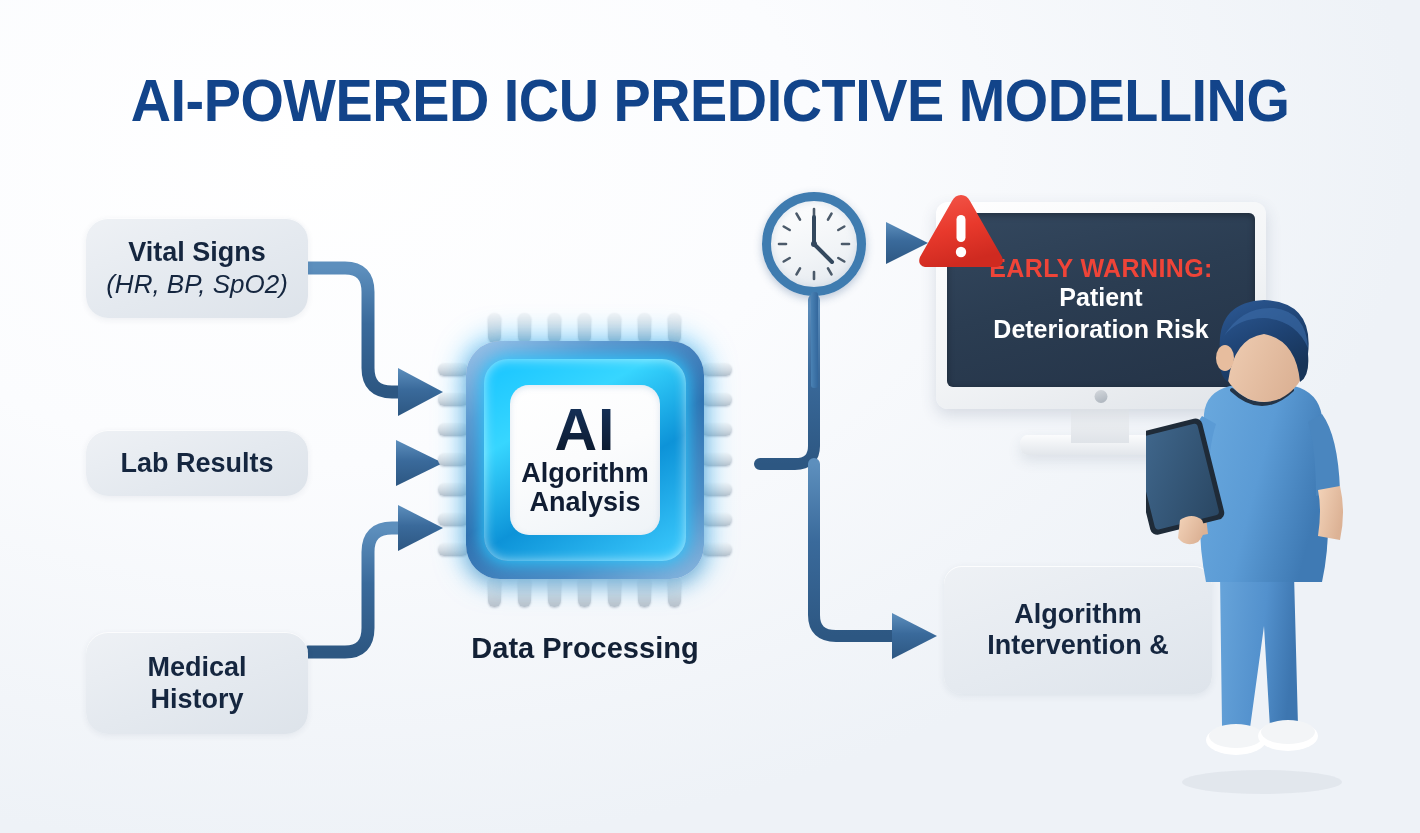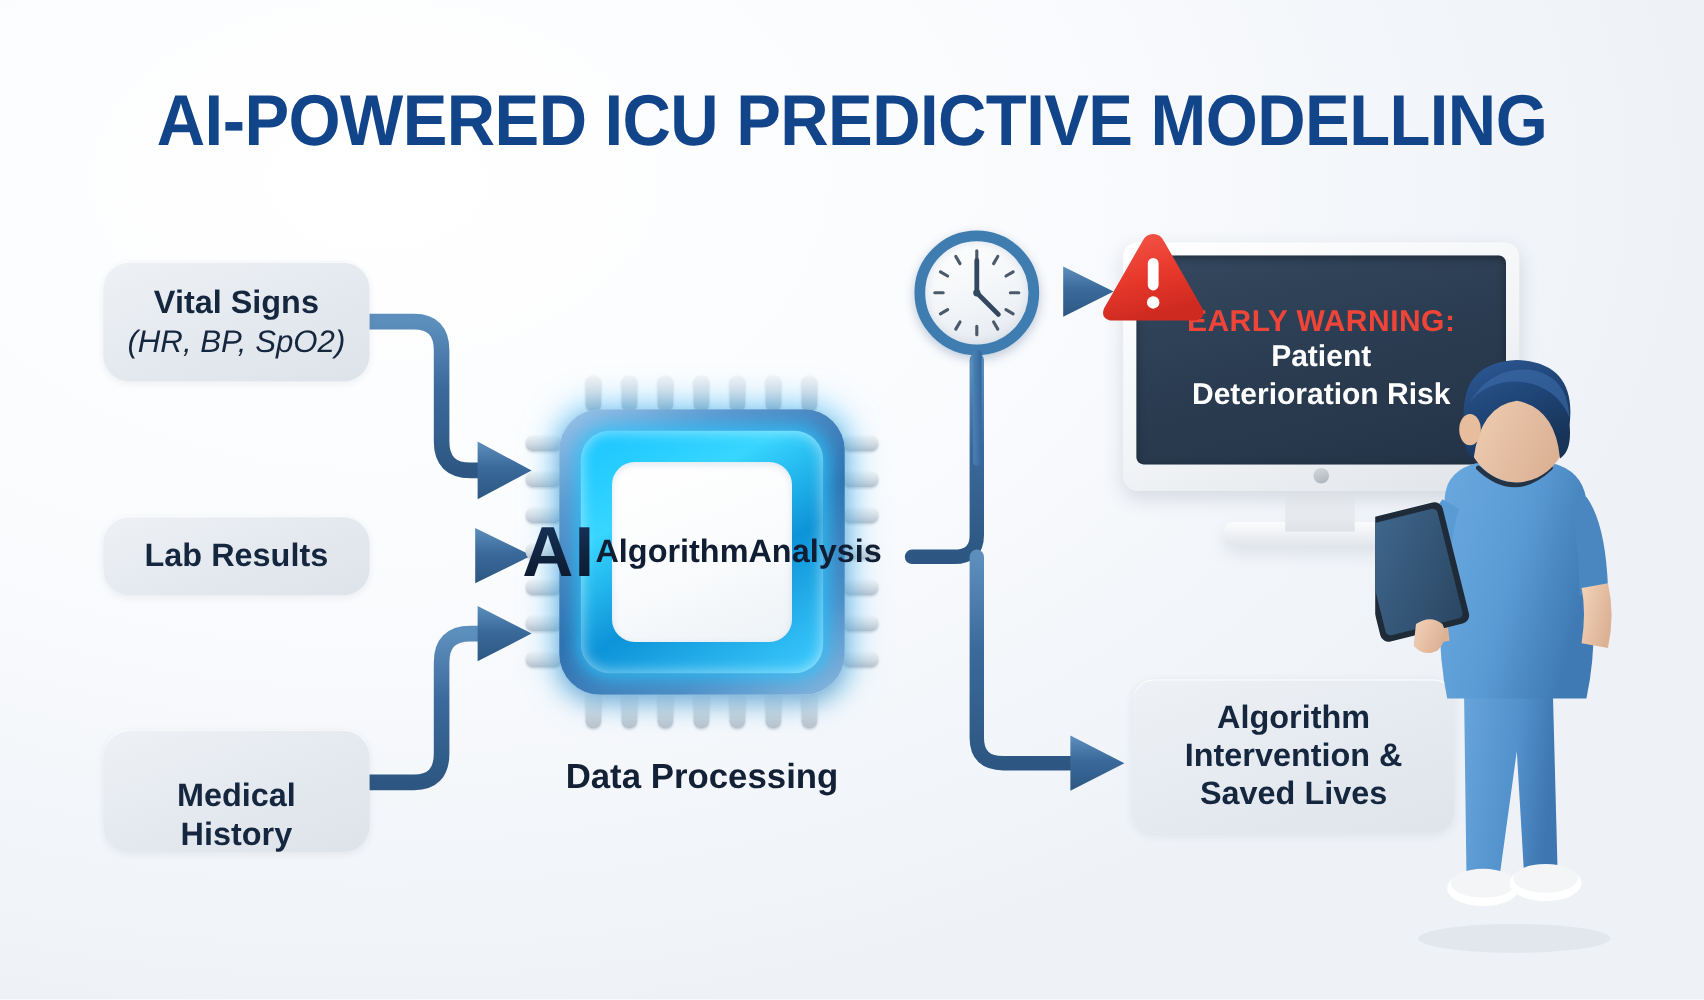--- a/index.html
+++ b/index.html
@@ -32,21 +32,21 @@
     display:flex;flex-direction:column;align-items:center;justify-content:center;
     color:#15263f;text-align:center;line-height:1.12;
   }
   .pill .l1{font-weight:700;}
   .pill .l2{font-weight:400;}
   #pill-vitals{left:86px;top:218px;width:222px;height:100px;}
   #pill-vitals .l1{font-size:27px;}
   #pill-vitals .l2{font-size:26px;margin-top:2px;font-style:italic;}
   #pill-lab{left:86px;top:430px;width:222px;height:66px;}
   #pill-lab .l1{font-size:27px;}
-  #pill-med{left:86px;top:608px;width:222px;height:102px;justify-content:flex-end;}
+  #pill-med{left:86px;top:632px;width:222px;height:102px;}
   #pill-med .l1{font-size:27px;}
   #pill-med .l1b{font-size:27px;font-weight:700;margin-top:2px;}
   
   #pill-outcome{
     position:absolute;left:944px;top:566px;width:268px;height:128px;
     background:linear-gradient(160deg,#eef1f5 0%,#e5eaf0 55%,#dee4eb 100%);
     border-radius:18px;
     box-shadow:0 2px 7px rgba(40,60,90,.08), inset 0 1px 0 rgba(255,255,255,.85);
     display:flex;flex-direction:column;align-items:center;justify-content:center;
     color:#15263f;font-weight:700;font-size:27px;line-height:1.16;text-align:center;
@@ -67,21 +67,21 @@
   }
   .chip-ring{
     position:absolute;left:18px;top:18px;right:18px;bottom:18px;border-radius:24px;
     background:linear-gradient(150deg,#17c4ff 0%,#37d6ff 30%,#0d93d8 60%,#3ecdff 100%);
     box-shadow:0 0 16px 4px rgba(40,200,255,.85), inset 0 0 12px rgba(255,255,255,.6);
   }
   .chip-core{
     position:absolute;left:26px;top:26px;right:26px;bottom:26px;border-radius:19px;
     background:linear-gradient(160deg,#ffffff 0%,#fbfcfd 48%,#eef3f7 100%);
     box-shadow:inset 0 2px 6px rgba(120,160,200,.25);
-    display:flex;flex-direction:row;align-items:center;justify-content:center;
+    display:flex;flex-direction:column;align-items:center;justify-content:center;
     color:#101d33;
   }
   .chip-core .ai{font-size:59px;font-weight:700;line-height:.96;letter-spacing:1px;
     background:linear-gradient(180deg,#16335c 0%,#0b1729 100%);
     -webkit-background-clip:text;background-clip:text;color:transparent;}
   .chip-core .t1{font-size:27px;font-weight:700;line-height:1.1;margin-top:0;}
   .chip-core .t2{font-size:27px;font-weight:700;line-height:1.1;}
   .pin{position:absolute;background:linear-gradient(180deg,#f3f5f7 0%,#d7dce2 55%,#b9c1ca 100%);
        box-shadow:0 1px 2px rgba(60,80,110,.25);}
   .pin.h{width:30px;height:13px;border-radius:6px;}
@@ -287,21 +287,20 @@
       </linearGradient>
     </defs>
     <path d="M46,4 Q52,4 55,10 L87,66 Q90,74 82,76 L10,76 Q2,74 5,66 L37,10 Q40,4 46,4 Z" fill="url(#tg)"></path>
     <rect x="41.5" y="24" width="9" height="27" rx="4.5" fill="#ffffff"></rect>
     <circle cx="46" cy="61" r="5.2" fill="#ffffff"></circle>
   </svg>
 
   <div id="pill-outcome">
     <div>Algorithm</div>
     <div>Intervention &amp;</div>
-    <div>Saved Lives</div>
   </div>
 
   <svg id="clinician" viewBox="0 0 230 500">
     <defs>
       <linearGradient id="scrub" x1="0" y1="0" x2="1" y2="0.4">
         <stop offset="0%" stop-color="#6aa9de"></stop>
         <stop offset="55%" stop-color="#5b9bd5"></stop>
         <stop offset="100%" stop-color="#3f7ab4"></stop>
       </linearGradient>
       <linearGradient id="pants" x1="0" y1="0" x2="1" y2="0.2">

